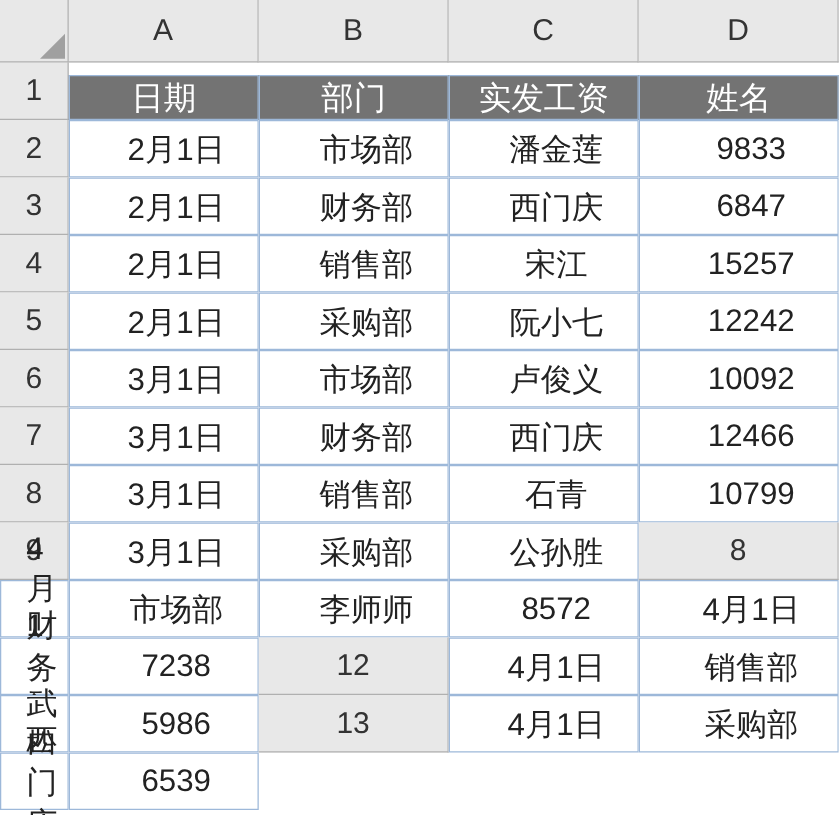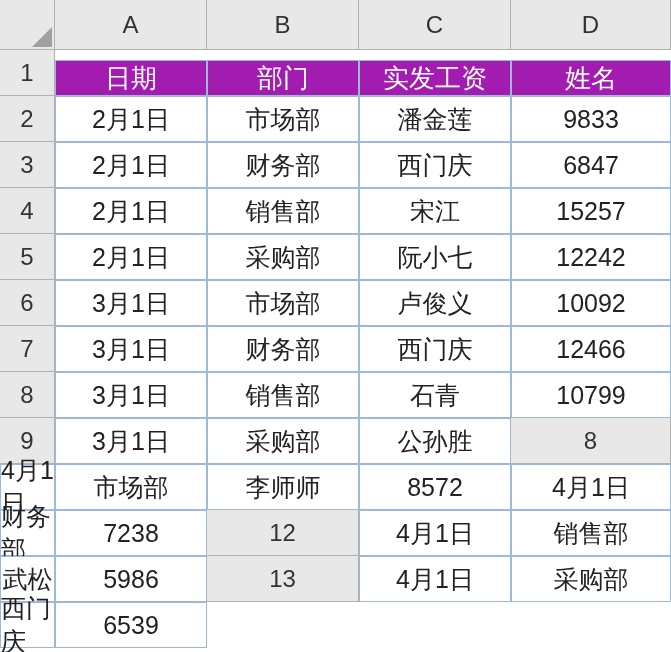--- a/index.html
+++ b/index.html
@@ -49,37 +49,38 @@
       background: #e8e8e8;
       border-right: 1px solid #b0b0b0;
       border-bottom: 1px solid #b0b0b0;
       display: flex;
       align-items: center;
       justify-content: center;
       font-size: 24px;
       color: #333;
     }
     .header-cell {
-      background: #a21caf;
+      background: #737373;
       color: #ffffff;
       border: 1px solid #9db8d9;
       display: flex;
       align-items: center;
       justify-content: center;
       font-size: 26px;
       margin-top: 10px;
     }
     .data-cell {
       background: #ffffff;
       border: 1px solid #9db8d9;
       display: flex;
       align-items: center;
       justify-content: center;
       font-size: 25px;
       color: #222;
+      padding-left: 20px;
     }
   </style>
 </head>
 <body>
 
 <div class="spreadsheet">
   <div class="corner-cell"></div>
   <div class="col-header">A</div>
   <div class="col-header">B</div>
   <div class="col-header">C</div>

